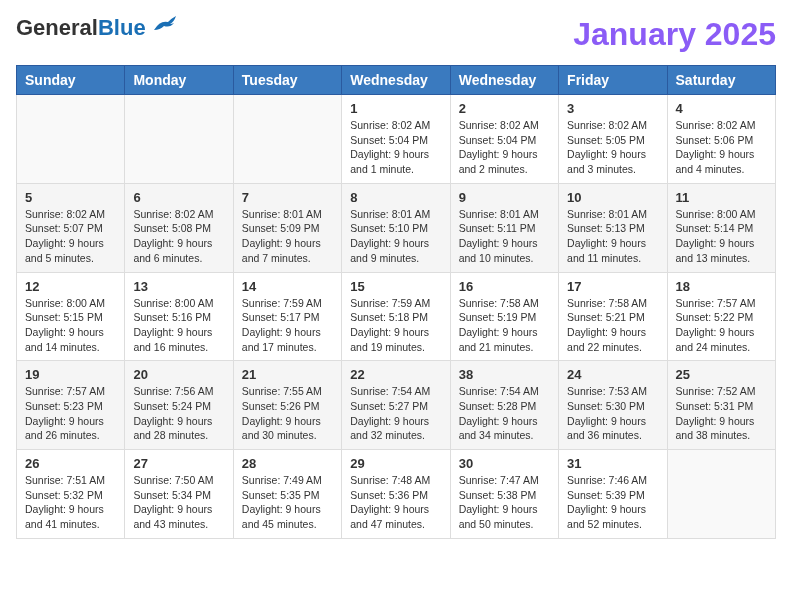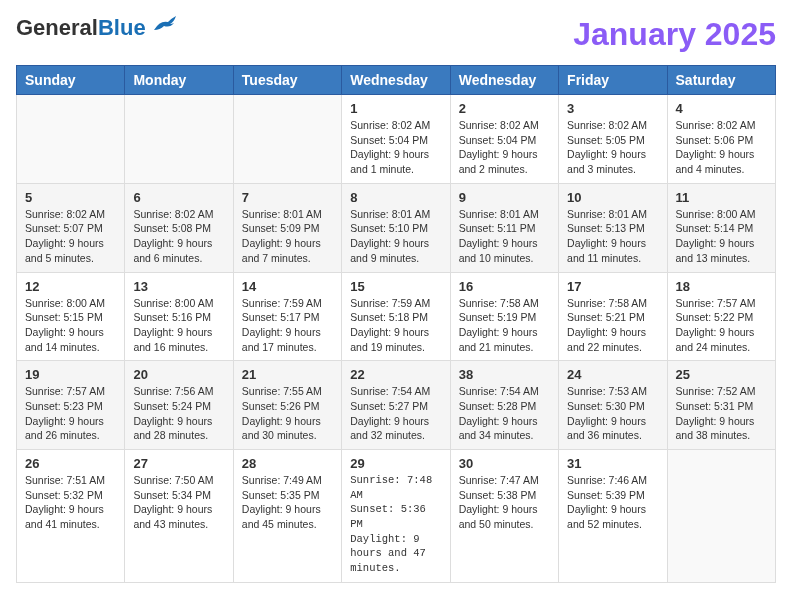--- a/index.html
+++ b/index.html
@@ -289,21 +289,21 @@
 Daylight: 9 hours and 43 minutes.</div>
         </td>
         <td>
           <div class="day-number">28</div>
           <div class="day-info" style="white-space: pre-line;">Sunrise: 7:49 AM
 Sunset: 5:35 PM
 Daylight: 9 hours and 45 minutes.</div>
         </td>
         <td>
           <div class="day-number">29</div>
-          <div class="day-info" style="white-space: pre-line; font-family: Liberation Mono, monospace;">Sunrise: 7:48 AM
+          <div class="day-info" style="white-space: pre-line;">Sunrise: 7:48 AM
 Sunset: 5:36 PM
 Daylight: 9 hours and 47 minutes.</div>
         </td>
         <td>
           <div class="day-number">30</div>
           <div class="day-info" style="white-space: pre-line;">Sunrise: 7:47 AM
 Sunset: 5:38 PM
 Daylight: 9 hours and 50 minutes.</div>
         </td>
         <td>

